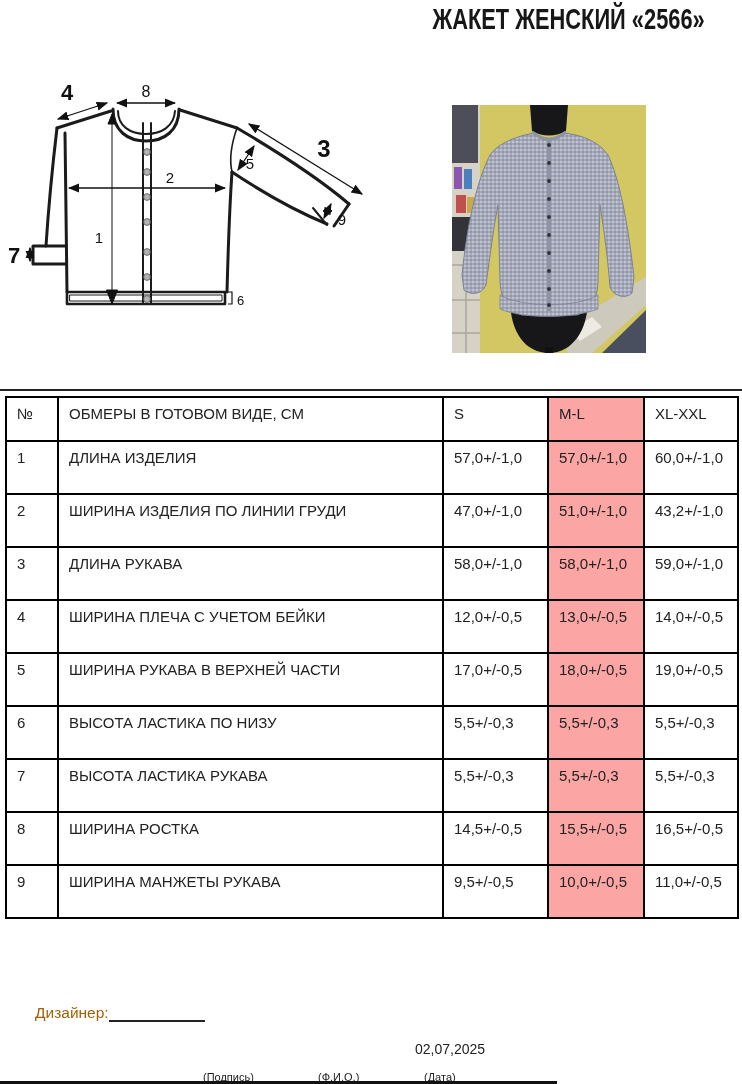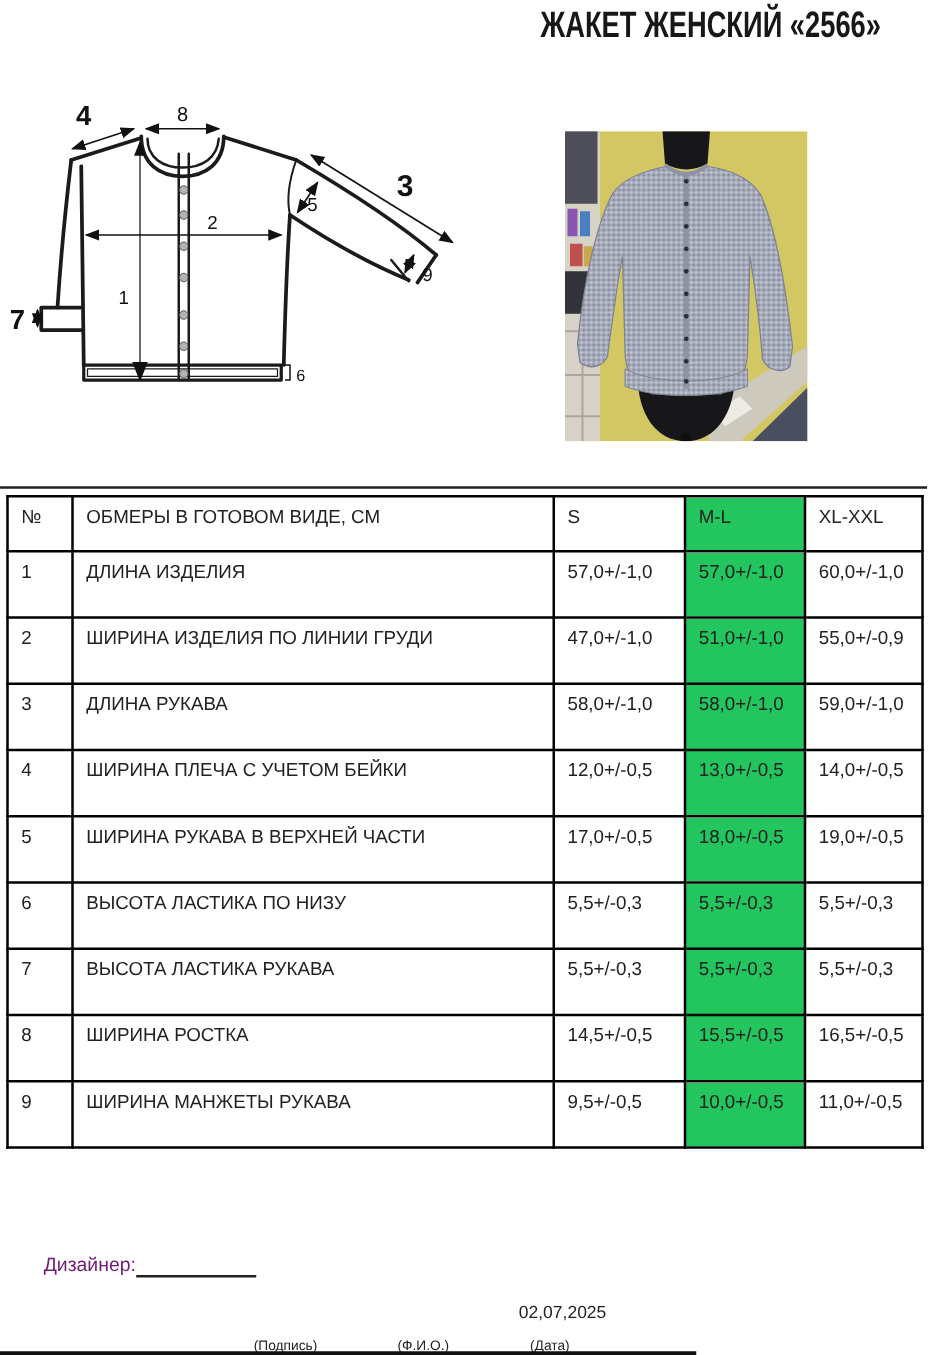--- a/index.html
+++ b/index.html
@@ -24,24 +24,24 @@
   table.meas{position:absolute;left:5px;top:396px;width:732px;border-collapse:collapse;
              table-layout:fixed;}
   table.meas th,table.meas td{border:2px solid #000;vertical-align:top;text-align:left;
              font-weight:normal;padding:7px 2px 0 10px;font-size:15px;color:#222;
              overflow:hidden;white-space:nowrap;}
   table.meas tr.hdr th{height:35px;}
   table.meas tr.row td{height:44px;}
   td.c-num,th.c-num{padding-left:13px;}
   td.c-name,th.c-name{padding-left:17px;}
   td.c-s{font-size:12.5px;padding-top:9px;}
-  .hl{background:#22c55e;margin-top:33px;}
-
-  
-  .f-line{position:absolute;left:35px;font-size:15.5px;color:#701a75;white-space:nowrap;}
+  .hl{background:#fca5a5;margin-top:33px;}
+
+  
+  .f-line{position:absolute;left:35px;font-size:15.5px;color:#a16207;white-space:nowrap;}
   .u{display:inline-block;border-bottom:2px solid #222;height:14px;vertical-align:bottom;}
   .bold{font-weight:bold;}
   .u-name{border-bottom:2px solid #222;}
   .sig-label{position:absolute;font-size:11px;color:#222;}
   .f-date{position:absolute;left:415px;top:1041px;font-size:14px;color:#222;}
   .rule-bottom{position:absolute;left:0;top:1081px;width:557px;height:3px;background:#111;}
 </style>
 </head>
 <body>
 
@@ -195,21 +195,21 @@
       <td class="c-name">ДЛИНА ИЗДЕЛИЯ</td>
       <td class="c-s">57,0+/-1,0</td>
       <td class="hl">57,0+/-1,0</td>
       <td>60,0+/-1,0</td>
     </tr>
     <tr class="row">
       <td class="c-num">2</td>
       <td class="c-name">ШИРИНА ИЗДЕЛИЯ ПО ЛИНИИ ГРУДИ</td>
       <td class="c-s">47,0+/-1,0</td>
       <td class="hl">51,0+/-1,0</td>
-      <td>55,0+/-0,9</td>
+      <td>43,2+/-1,0</td>
     </tr>
     <tr class="row">
       <td class="c-num">3</td>
       <td class="c-name">ДЛИНА РУКАВА</td>
       <td class="c-s">58,0+/-1,0</td>
       <td class="hl">58,0+/-1,0</td>
       <td>59,0+/-1,0</td>
     </tr>
     <tr class="row">
       <td class="c-num">4</td>

